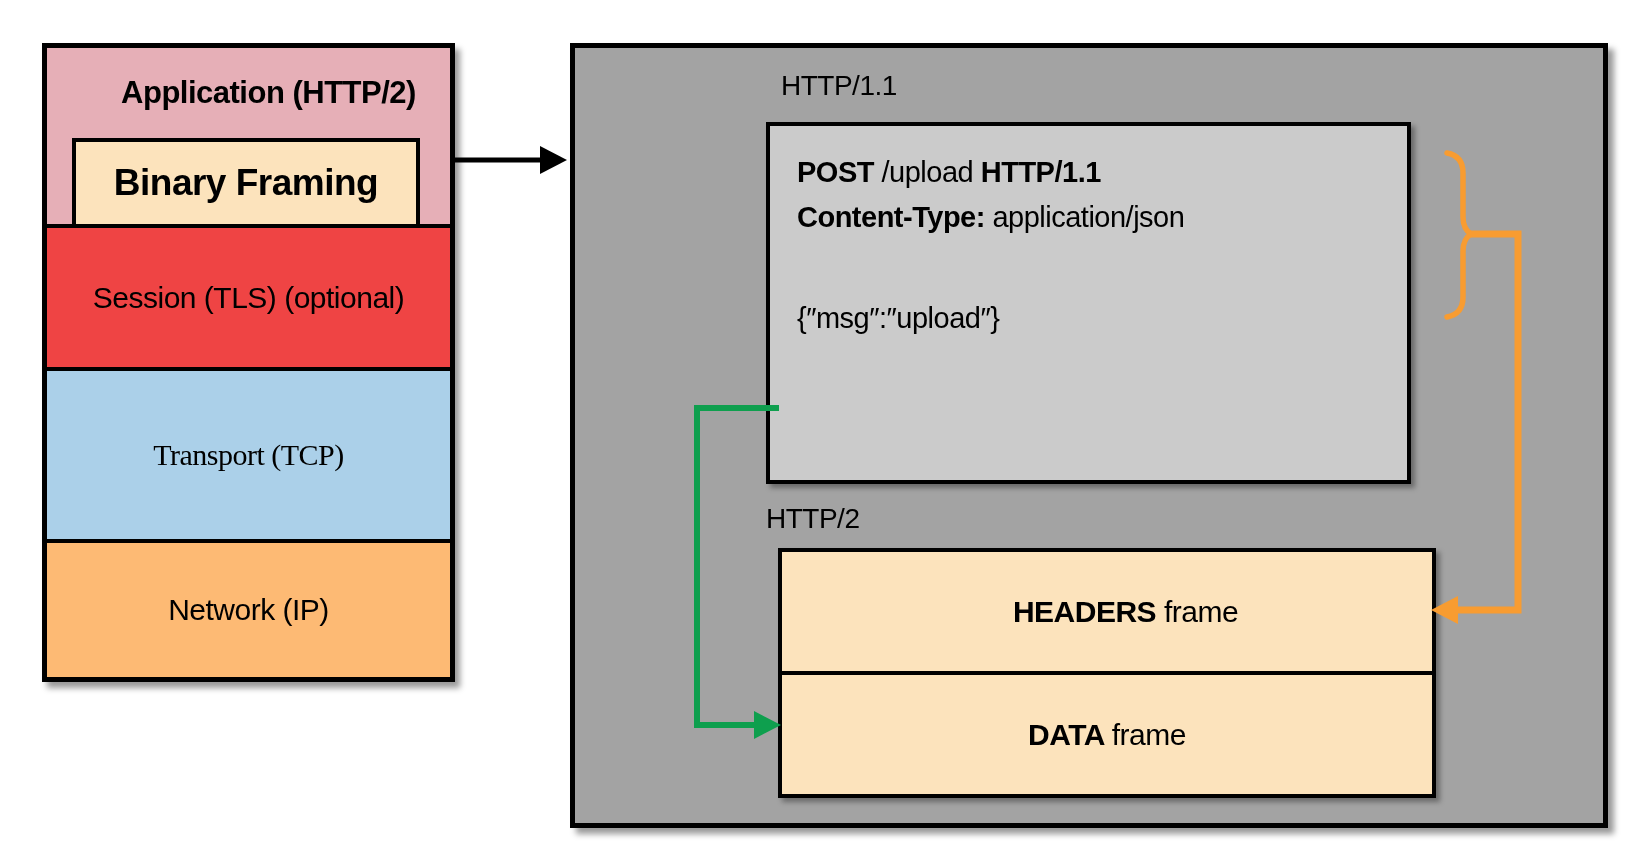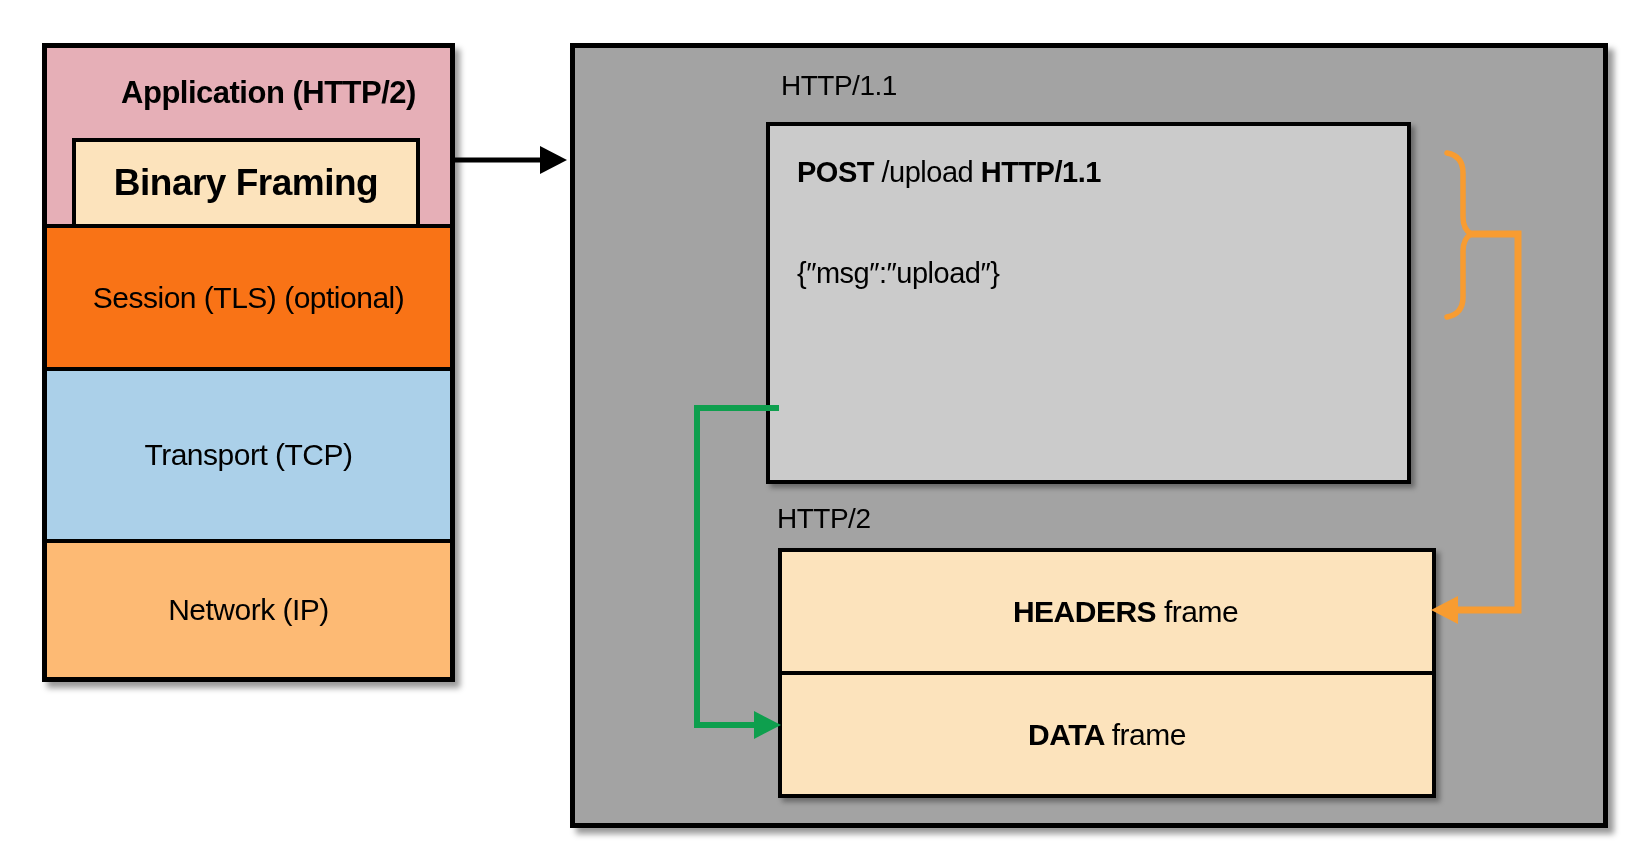--- a/index.html
+++ b/index.html
@@ -19,21 +19,21 @@
   .stack {
     left: 42px; top: 43px; width: 413px; height: 639px;
     border: 5px solid #000;
     box-shadow: 5px 6px 6px rgba(0,0,0,0.40);
     display: flex; flex-direction: column;
   }
   .layer { position: relative; box-sizing: border-box; padding-left: 40px; }
   .layer + .layer { border-top: 4px solid #000; }
   .layer-app { height: 185px; }
   .layer-session { height: 150px; }
-  .layer-transport { height: 180px; }
+  .layer-transport { height: 180px; font-family: Liberation Serif, serif; }
   .layer-network { height: 145px; }
   .layer-title {
     height: 90px; display: flex; align-items: center; justify-content: center;
     font-size: 31px; font-weight: bold;
   }
   .layer-label {
     position: absolute; inset: 0;
     display: flex; align-items: center; justify-content: center;
     font-size: 30px;
   }
@@ -48,21 +48,21 @@
   .bigbox {
     left: 570px; top: 43px; width: 1038px; height: 785px;
     border: 5px solid #000; background: #a3a3a3;
     box-shadow: 6px 6px 6px rgba(0,0,0,0.40);
     text-decoration: underline;
   }
   .small-label {
     position: absolute; font-size: 28px; letter-spacing: -0.5px;
   }
   .label-http11 { left: 206px; top: 22px; }
-  .label-http2  { left: 202px; top: 455px; }
+  .label-http2  { left: 191px; top: 455px; }
   .request-box {
     position: absolute; left: 191px; top: 74px; width: 594px; height: 330px;
     border: 4px solid #000;
     box-shadow: 4px 4px 5px rgba(0,0,0,0.35);
     padding: 24px 16px 0 27px;
     font-size: 29px; line-height: 45px;
   }
   .request-line b { font-weight: bold; }
   .body-line { margin-top: 56px; }
   .frames {
@@ -89,36 +89,37 @@
 
 <div class="canvas">
 
   <div class="abs stack">
     <div class="layer layer-app" style="background-color: rgb(230, 175, 183);">
       <div class="layer-title">Application (HTTP/2)</div>
       <div class="bf-box" style="background-color: rgb(252, 227, 188);">
         <span>Binary Framing</span>
       </div>
     </div>
-    <div class="layer layer-session" style="background-color: #f97316;">
+    <div class="layer layer-session" style="background-color: #ef4444;">
       <div class="layer-label">Session (TLS) (optional)</div>
     </div>
     <div class="layer layer-transport" style="background-color: rgb(171, 208, 233);">
       <div class="layer-label">Transport (TCP)</div>
     </div>
     <div class="layer layer-network" style="background-color: #fdba74;">
       <div class="layer-label">Network (IP)</div>
     </div>
   </div>
 
   <div class="abs bigbox">
     <div class="small-label label-http11">HTTP/1.1</div>
 
     <div class="request-box" style="background-color: rgb(203, 203, 203);">
       <div class="request-line"><b>POST</b><span> /upload </span><b>HTTP/1.1</b></div>
+      <div class="request-line"><b>Content-Type:</b><span> application/json</span></div>
       <div class="request-line body-line">{″msg″:″upload″}</div>
     </div>
 
     <div class="small-label label-http2">HTTP/2</div>
 
     <div class="frames">
       <div class="frame frame-headers" style="background-color: rgb(252, 227, 188);">
         <span><b>HEADERS </b><span>frame</span></span>
       </div>
       <div class="frame frame-data" style="background-color: rgb(252, 227, 188);">

